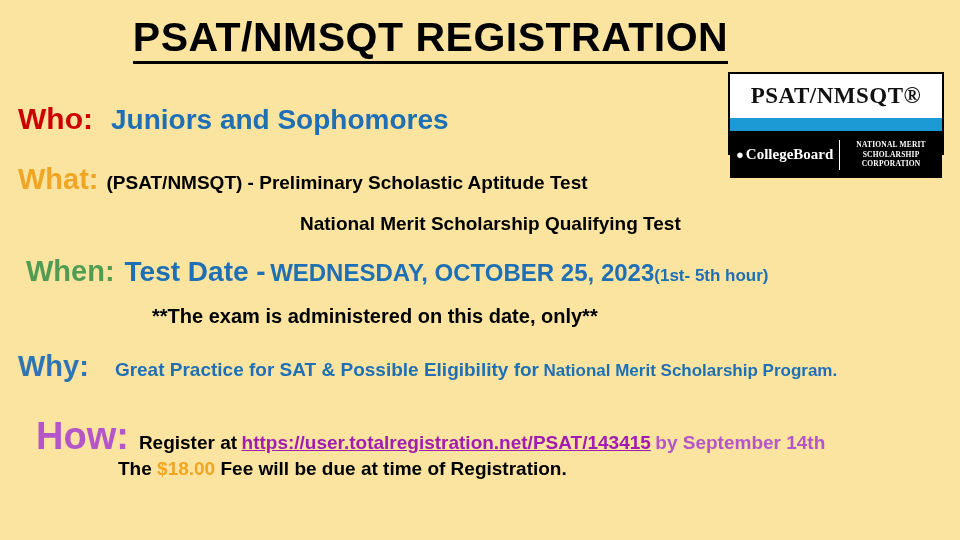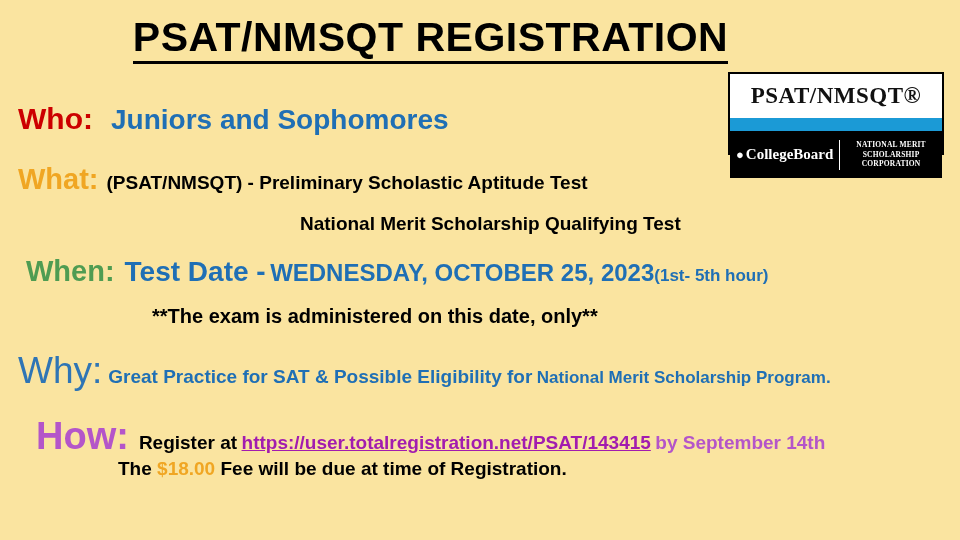--- a/index.html
+++ b/index.html
@@ -122,22 +122,22 @@
   
   .when { top: 255px; left: 26px; }
   .when .lbl { font-size: 29px; color: #4f9c52; font-weight: bold; }
   .when .v1 { font-size: 28px; color: #1f6fb5; font-weight: bold; margin-left: 10px; }
   .when .v2 { font-size: 24px; color: #1f6fb5; font-weight: bold; }
   .when .v3 { font-size: 17px; color: #1f6fb5; font-weight: bold; }
   .whenNote { top: 305px; left: 152px; font-size: 20px; color: #000000; font-weight: bold; }
 
   
   .why { top: 350px; left: 18px; }
-  .why .lbl { font-size: 37px; color: #2f75b5; font-weight: normal; }
-  .why .v1 { font-size: 19px; color: #1f6fb5; font-weight: bold; margin-left: 6px; }
+  .why .lbl { font-size: 29px; color: #2f75b5; font-weight: bold; }
+  .why .v1 { font-size: 19px; color: #1f6fb5; font-weight: bold; margin-left: 26px; }
   .why .v2 { font-size: 17px; color: #1f6fb5; font-weight: bold; }
 
   
   .how { top: 415px; left: 20px; }
   .how .lbl { font-size: 38px; color: #b455c9; font-weight: bold; margin-left: 16px; }
   .how .t1 { font-size: 19px; color: #000000; font-weight: bold; margin-left: 10px; }
   .how .link {
     font-size: 19px;
     color: #a21caf;
     font-weight: bold;

